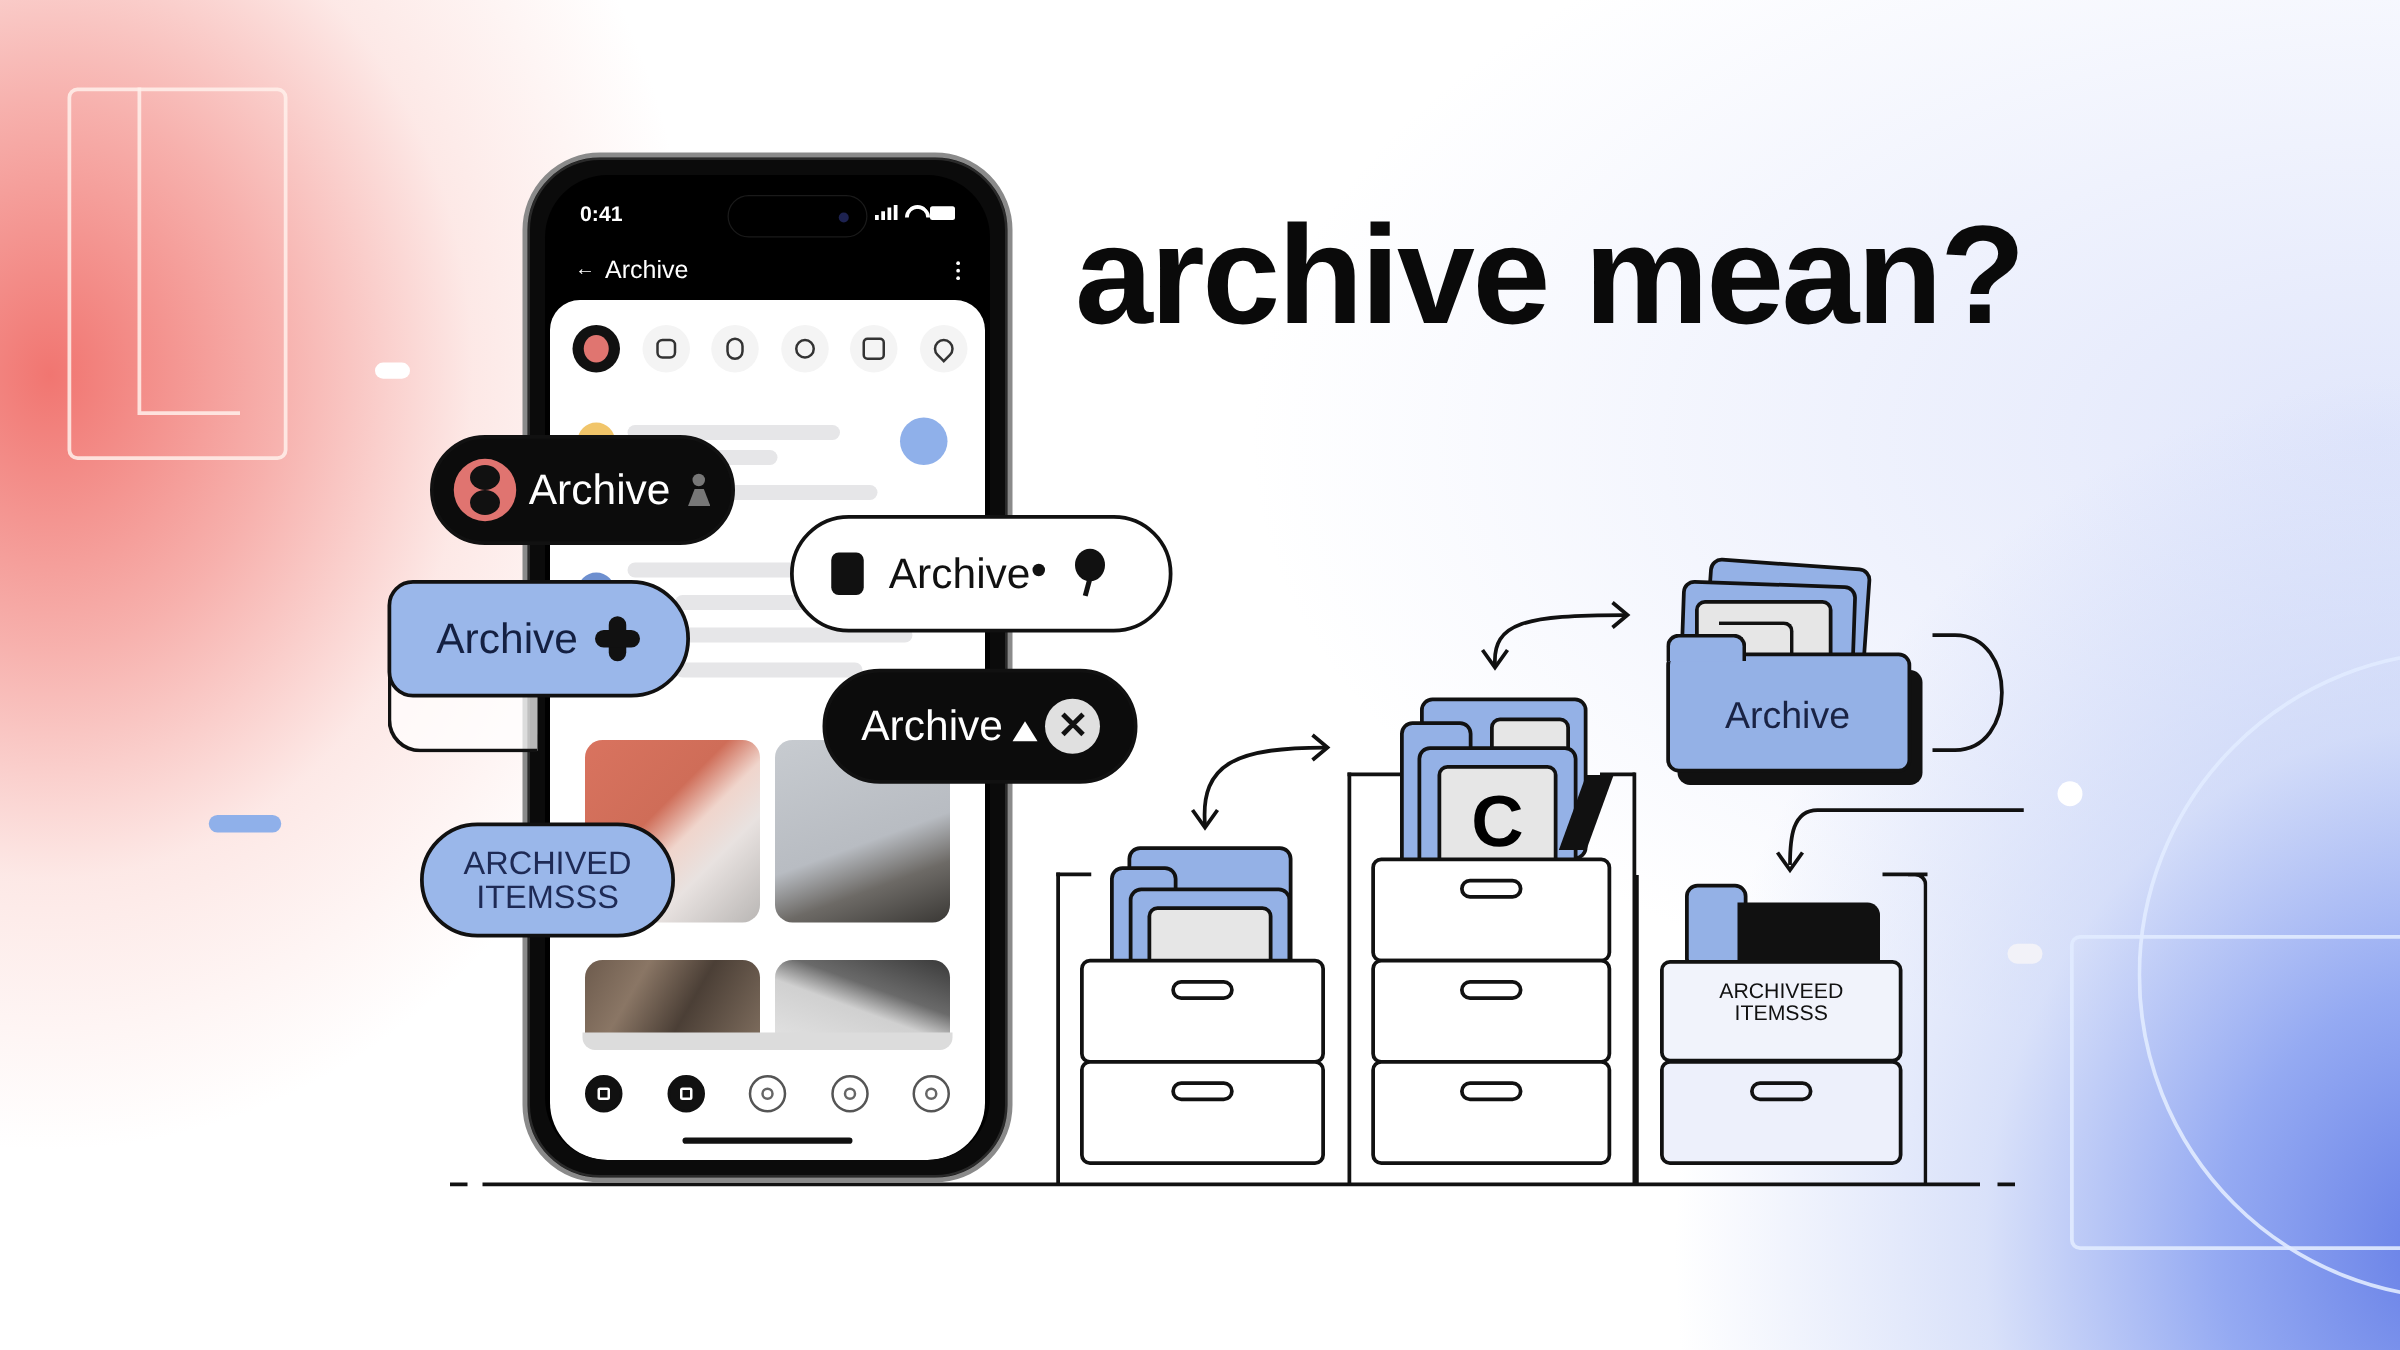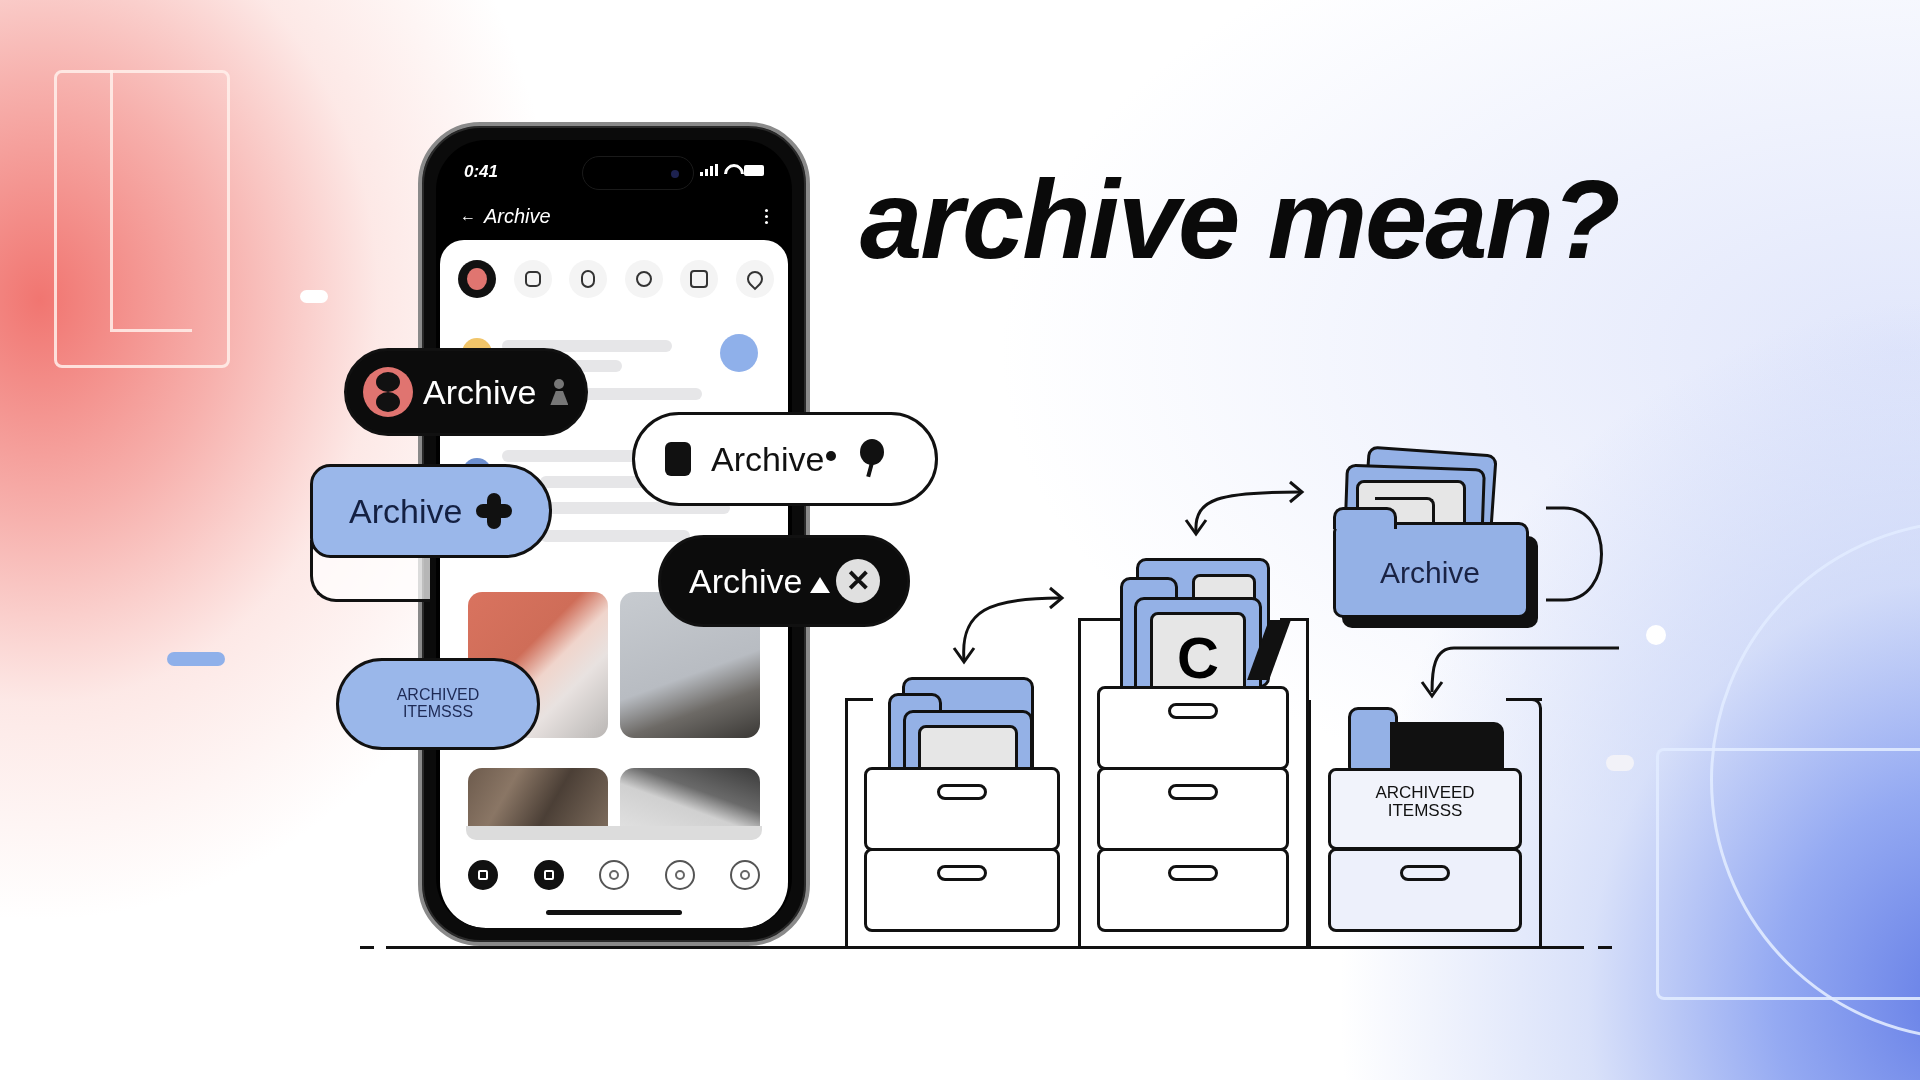--- a/index.html
+++ b/index.html
@@ -12,21 +12,21 @@
   .bg-layer { position: absolute; inset: 0; pointer-events: none; }
   .bg-red {
     background:
       radial-gradient(ellipse 520px 620px at 40px 300px, rgba(240,110,105,0.95) 0%, rgba(244,150,145,0.75) 35%, rgba(250,205,200,0.45) 65%, rgba(255,255,255,0) 100%);
   }
   .bg-blue {
     background:
       radial-gradient(ellipse 620px 700px at 1960px 1000px, rgba(100,125,230,1) 0%, rgba(130,155,240,0.85) 30%, rgba(185,200,245,0.55) 60%, rgba(255,255,255,0) 100%),
       radial-gradient(ellipse 900px 500px at 1900px 350px, rgba(200,210,248,0.55) 0%, rgba(255,255,255,0) 100%);
   }
-  .abs { position: absolute; font-style: italic; }
+  .abs { position: absolute; }
 
   
   .deco-rect-left {
     left: 54px; top: 70px; width: 176px; height: 298px;
     border: 3px solid rgba(255,240,235,0.85); border-radius: 8px;
   }
   .deco-L {
     left: 110px; top: 70px; width: 82px; height: 262px;
     border-left: 3px solid rgba(255,240,235,0.85);
     border-bottom: 3px solid rgba(255,240,235,0.85);
@@ -124,21 +124,21 @@
   .pill-c .blob { width: 26px; height: 34px; background: #111; border-radius: 6px; margin-right: 20px; }
   .pill-c .dotmark { width: 10px; height: 10px; background: #111; border-radius: 50%; margin-left: 2px; margin-bottom: 6px; }
   .pill-c .balloon { width: 24px; height: 40px; margin-left: 24px; position: relative; }
   .pill-c .balloon::before { content: ""; position: absolute; left: 0; top: 0; width: 24px; height: 26px; background: #111; border-radius: 50%; }
   .pill-c .balloon::after { content: ""; position: absolute; left: 8px; top: 24px; width: 4px; height: 14px; background: #111; transform: rotate(15deg); }
 
   .pill-d { left: 658px; top: 535px; width: 252px; height: 92px; padding-left: 28px; border-radius: 50px; }
   .pill-d .tri { width: 0; height: 0; border-left: 10px solid transparent; border-right: 10px solid transparent; border-bottom: 16px solid #fff; margin-left: 8px; margin-top: 8px; }
   .pill-d .xbtn { width: 44px; height: 44px; border-radius: 50%; background: #e0e0e0; color: #111; margin-left: 6px; display: flex; align-items: center; justify-content: center; font-size: 30px; font-weight: bold; line-height: 1; }
 
-  .pill-e { left: 336px; top: 658px; width: 204px; height: 92px; border-radius: 50px; justify-content: center; text-align: center; flex-direction: column; font-size: 16px; line-height: 1.05; color: #1e2a55; }
+  .pill-e { left: 336px; top: 658px; width: 204px; height: 92px; border-radius: 50px; justify-content: center; text-align: center; flex-direction: column; font-size: 26px; line-height: 1.05; color: #1e2a55; }
 
   
   .title { left: 860px; top: 160px; font-family: "Liberation Sans", sans-serif; font-weight: bold; font-size: 112px; line-height: 120px; color: #0a0a0a; letter-spacing: -2px; }
 
   
   .line { position: absolute; background: #111; }
   .drawer { position: absolute; border: 3px solid #111; background: #fff; border-radius: 8px; }
   .handle { position: absolute; width: 50px; height: 16px; border: 3px solid #111; border-radius: 10px; left: 50%; transform: translateX(-50%); background: #fff; }
   .folder { position: absolute; border: 3px solid #111; background: #94b1e6; border-radius: 10px; }
   .paper { position: absolute; border: 3px solid #111; background: #e6e6e6; border-radius: 8px; }

